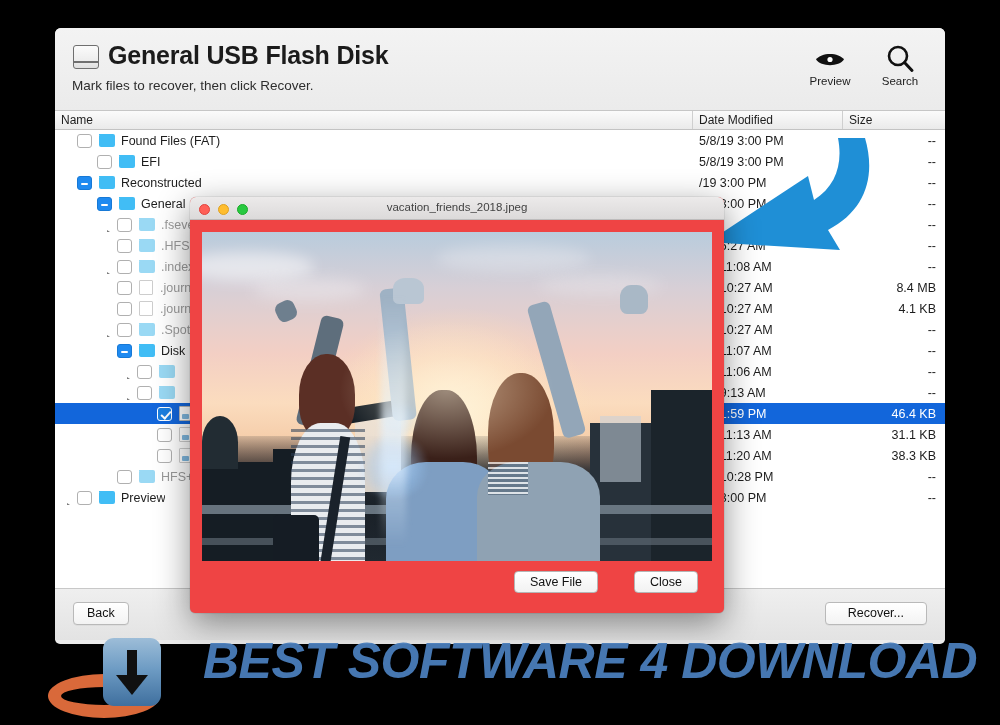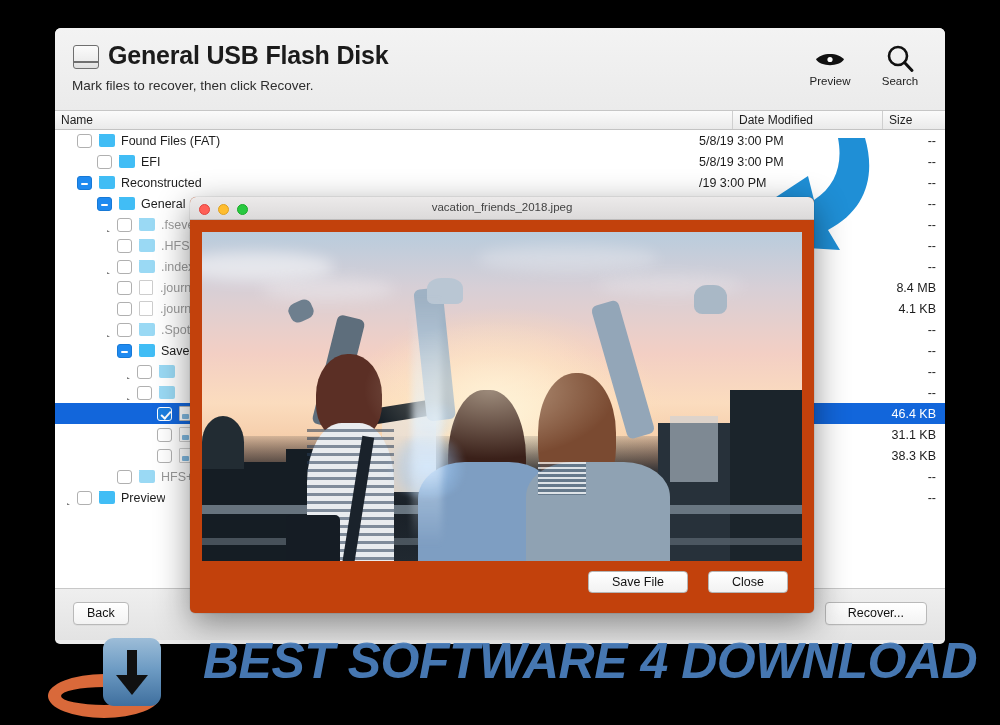--- a/index.html
+++ b/index.html
@@ -62,21 +62,21 @@
   .tool .lbl { font-size: 11.5px; color: #1d1d1d; margin-top: -1px; }
 
   
   .col-header {
     display: flex; height: 19px; align-items: stretch;
     background: linear-gradient(to bottom, #fbfbfb 0%, #eaeaea 100%);
     border-bottom: 1px solid #c3c3c3; font-size: 12px; color: #1d1d1d;
   }
   .col-header > div { padding: 2px 6px; }
   .ch-name { flex: 0 0 637px; }
-  .ch-date { flex: 0 0 150px; border-left: 1px solid #cfcfcf; margin-left: 40px; }
+  .ch-date { flex: 0 0 150px; border-left: 1px solid #cfcfcf; }
   .ch-size { flex: 1; border-left: 1px solid #cfcfcf; text-align: left; }
 
   
   .filelist { position: relative; height: 458px; background: #fff; overflow: hidden; }
   .row { display: flex; height: 21px; align-items: center; font-size: 12.5px; color: #1d1d1d; }
   .row.selected { background: #1266db; color: #fff; }
   .cell-name { flex: 0 0 637px; display: flex; align-items: center; overflow: hidden; white-space: nowrap; }
   .cell-date { flex: 0 0 150px; padding-left: 7px; }
   .cell-size { flex: 1; text-align: right; padding-right: 9px; }
 
@@ -143,22 +143,22 @@
   .btn-back { left: 18px; }
   .btn-recover { right: 18px; padding: 0 22px; }
   .footer-status {
     position: absolute; left: 0; right: 0; top: 5px; text-align: center;
     font-size: 11.5px; color: #434343;
   }
 
   
   .preview-win {
     position: absolute; left: 190px; top: 197px;
-    width: 624px; height: 416px;
-    background: #c2410c; border-radius: 6px 6px 5px 5px;
+    width: 534px; height: 416px;
+    background: #ef4444; border-radius: 6px 6px 5px 5px;
     box-shadow: 0 10px 34px rgba(0,0,0,0.45), 0 0 0 0.5px rgba(0,0,0,0.12);
     overflow: hidden;
   }
   .pv-titlebar {
     height: 23px; position: relative;
     background: linear-gradient(to bottom, #eceaea 0%, #dcdada 100%);
     border-bottom: 1px solid #bdbbbb;
   }
   .pv-title { position:absolute; left:0; right:0; top:4px; text-align:center; font-size:11.5px; color:#434343; }
   .pv-body { padding: 12px 12px 0 12px; height: 341px; }
@@ -190,21 +190,21 @@
   }
   .streak {
     position:absolute; background: linear-gradient(to bottom, rgba(220,238,255,0) 0%, rgba(225,240,255,0.75) 50%, rgba(220,238,255,0) 100%);
     filter: blur(3px);
   }
   .pv-footer { position: relative; height: 52px; }
   .pv-btn {
     position: absolute; top: 10px; height: 22px;
     background: linear-gradient(to bottom, #ffffff 0%, #f2f2f2 100%);
     border: 1px solid #b5b5b5; border-radius: 4px;
-    font-size: 12.5px; color: #111; padding: 0 23px; line-height: 20px; cursor: default;
+    font-size: 12.5px; color: #111; padding: 0 15px; line-height: 20px; cursor: default;
   }
   .pv-save { right: 126px; }
   .pv-close { right: 26px; }
 
   
   .arrow-svg { position: absolute; left: 690px; top: 138px; pointer-events: none; }
 
   
   .watermark {
     position: absolute; left: 0; top: 628px; width: 1000px; height: 97px;
@@ -382,21 +382,21 @@
           </div>
           <div class="cell-date">/18 10:27 AM</div>
           <div class="cell-size">--</div>
         </div>
         <div class="row">
           <div class="cell-name">
             <span style="flex: 0 0 auto; width: 48px;"></span>
             <span class="twisty open"></span>
             <span class="cb mixed"></span>
             <span class="folder"></span>
-            <span class="name-txt">Save</span>
+            <span class="name-txt">Disk</span>
           </div>
           <div class="cell-date">/18 11:07 AM</div>
           <div class="cell-size">--</div>
         </div>
         <div class="row">
           <div class="cell-name">
             <span style="flex: 0 0 auto; width: 68px;"></span>
             <span class="twisty closed"></span>
             <span class="cb "></span>
             <span class="folder dim"></span>

